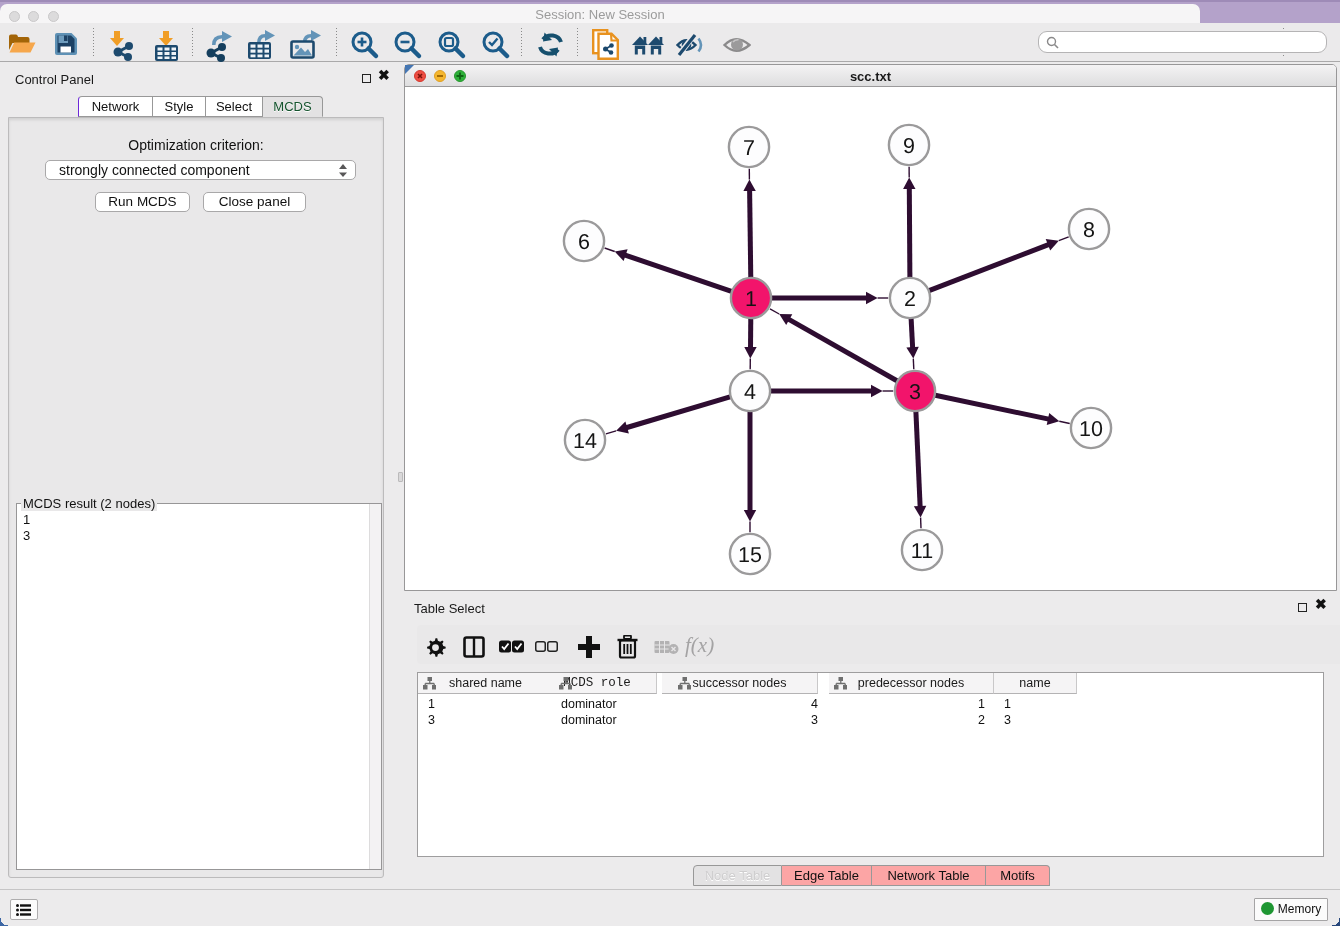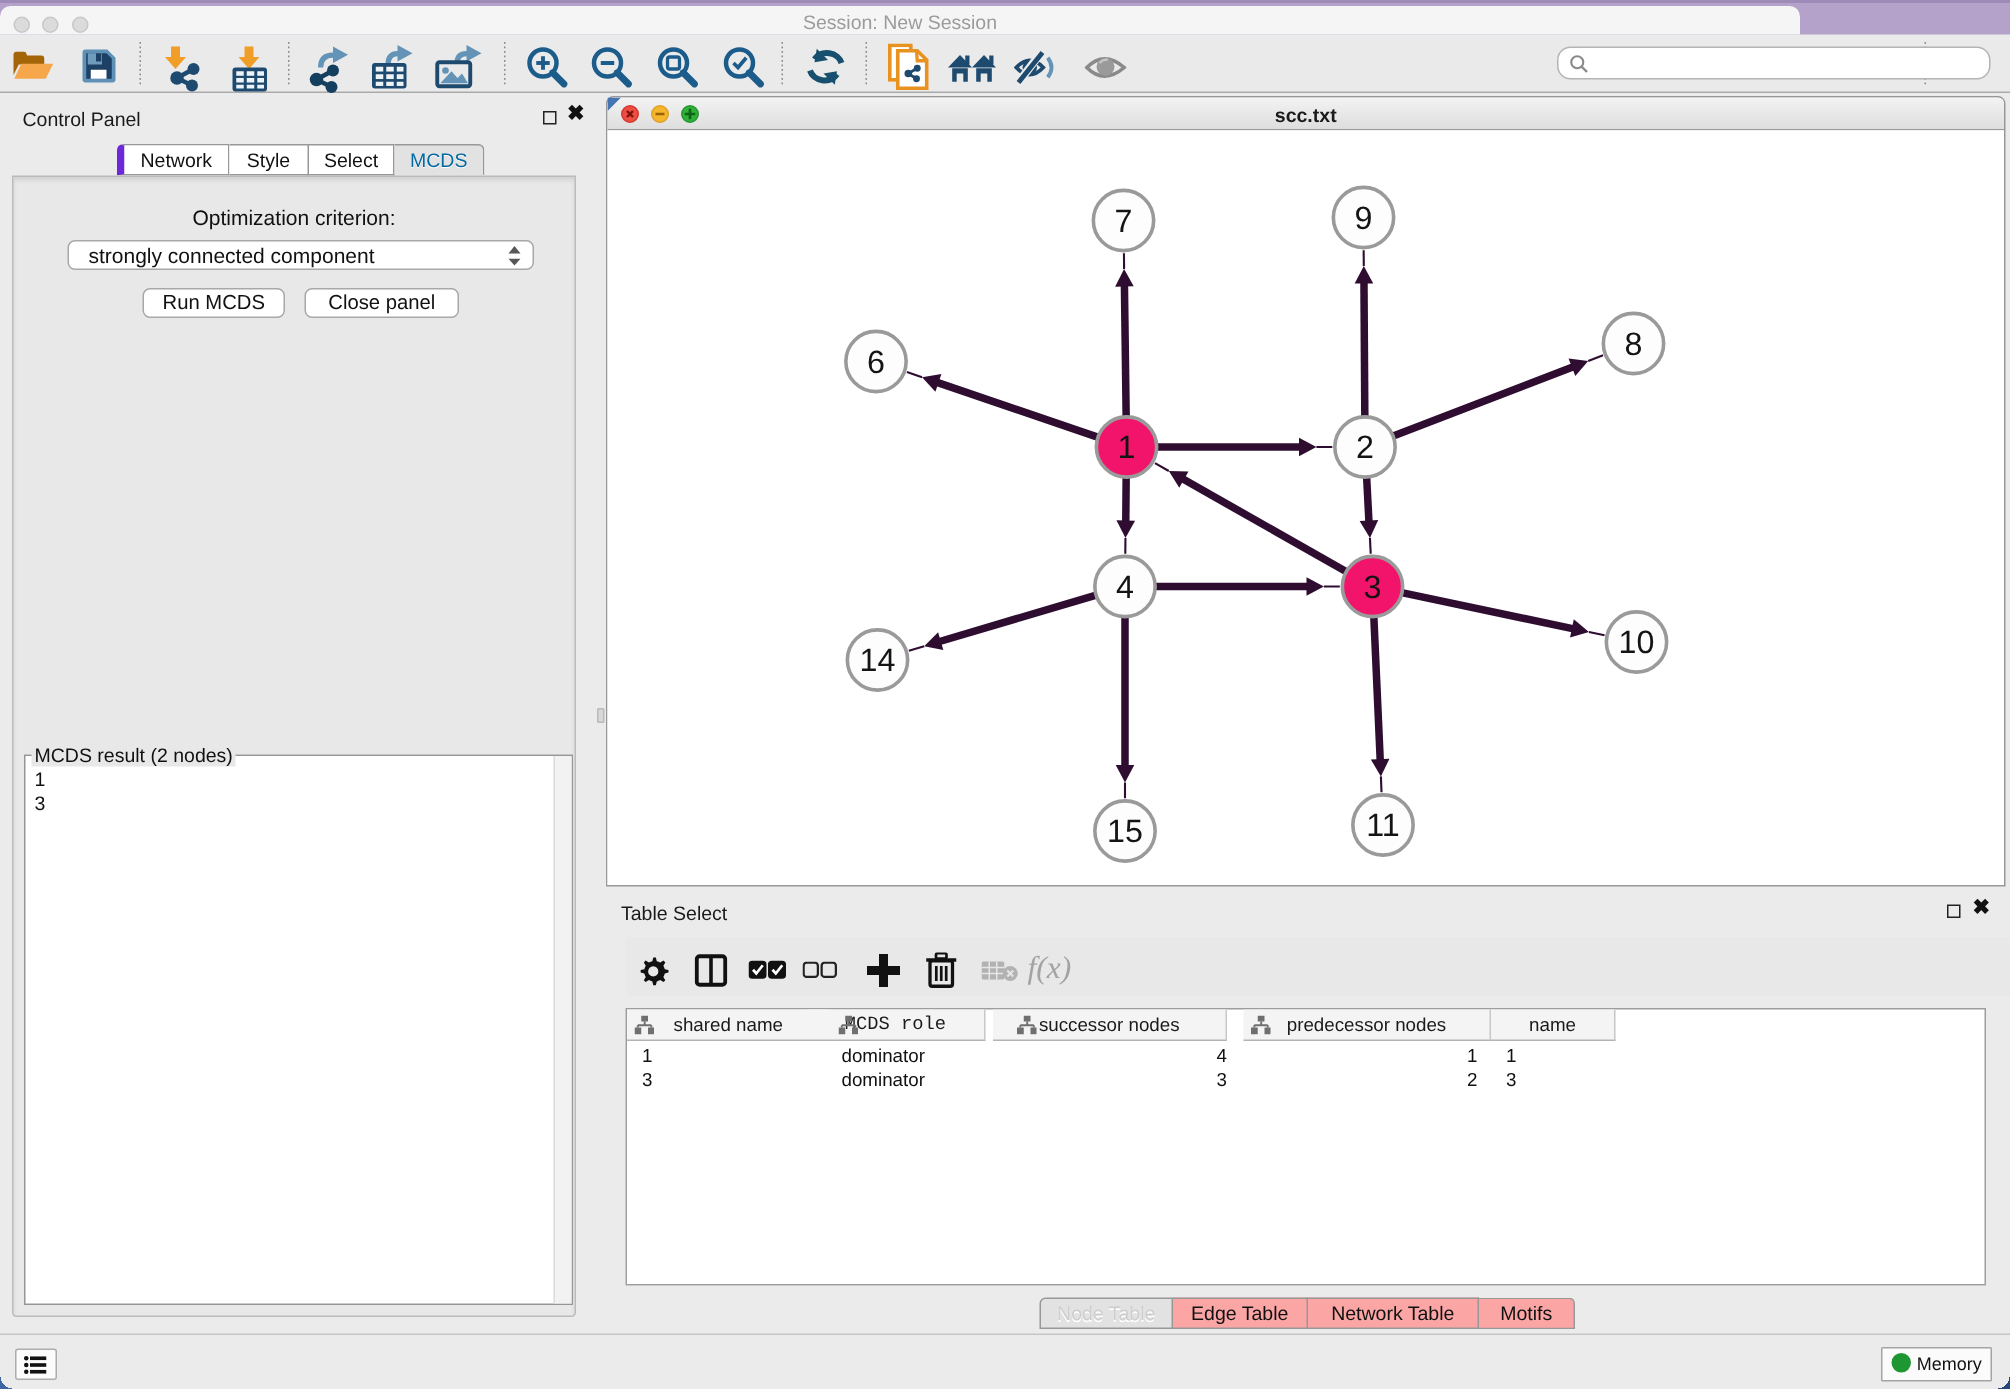--- a/index.html
+++ b/index.html
@@ -23,23 +23,23 @@
 #search { position:absolute; left:1038px; top:8px; width:289px; height:22px; background:#fff; border:1px solid #b5b4b5; border-radius:9px; }
 
 
 #cp { left:0; top:62px; width:392px; height:827px; background:#ecebec; opacity:0.999; }
 #cp-title { position:absolute; left:15px; top:10px; font-size:13px; color:#1a1a1a; }
 .float-btn { position:absolute; width:9px; height:9px; border:1.5px solid #222; }
 .close-x { position:absolute; font-size:14px; font-weight:bold; color:#111; }
 
 .tabrow { position:absolute; display:flex; }
 .tab { height:21px; border:1px solid #989898; border-left:none; background:#fff; font-size:13px; color:#111; text-align:center; line-height:19px; }
-.tab.first { border-left:5px solid #6d28d9; border-radius:4px 0 0 0; }
+.tab.first { border-left:1px solid #6d28d9; border-radius:4px 0 0 0; }
 .tab.last { border-radius:0 4px 0 0; }
-.tab.sel { background:#e3e2e3; color:#0369a1; text-shadow:0 1px 0 #fff; border-bottom-color:#e3e2e3; }
+.tab.sel { background:#e3e2e3; color:#14532d; text-shadow:0 1px 0 #fff; border-bottom-color:#e3e2e3; }
 
 #cp-content { position:absolute; left:8px; top:55px; width:376px; height:761px; background:#e9e8e9; border:1px solid #bcbbbc; border-radius:0 0 3px 3px; box-shadow:inset 0 2px 3px rgba(0,0,0,0.10); }
 #opt-label { position:absolute; left:0; top:19px; width:100%; text-align:center; font-size:14px; color:#111; }
 #cp-select { position:absolute; left:36px; top:42px; width:311px; height:20px; background:#fff; border:1px solid #a9a8a9; border-radius:5px; font-size:14px; color:#111; line-height:18px; padding-left:13px; }
 .cpbtn { position:absolute; top:74px; height:20px; background:#fff; border:1px solid #a9a8a9; border-radius:5px; font-size:13.5px; color:#111; text-align:center; line-height:18px; }
 
 #fieldset { position:absolute; left:7px; top:378px; width:366px; height:374px; }
 #fs-box { position:absolute; left:0; top:7px; width:366px; height:367px; border:1px solid #979697; background:#fff; }
 #fs-legend { position:absolute; left:5px; top:0; background:#e9e8e9; font-size:13px; color:#111; padding:0 2px; }
 #fs-scroll { position:absolute; right:1px; top:8px; width:12px; height:365px; background:#f3f2f3; border-left:1px solid #dddcdd; }

